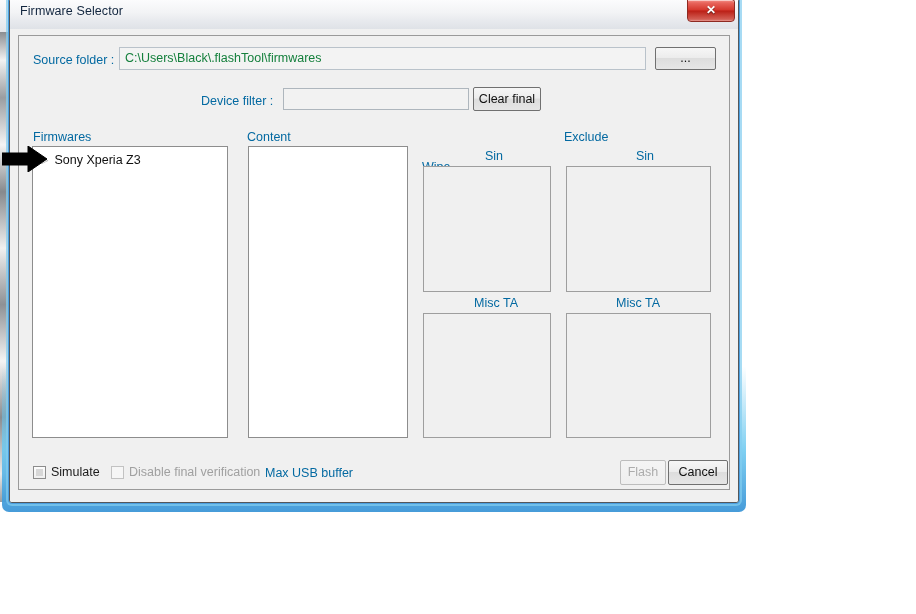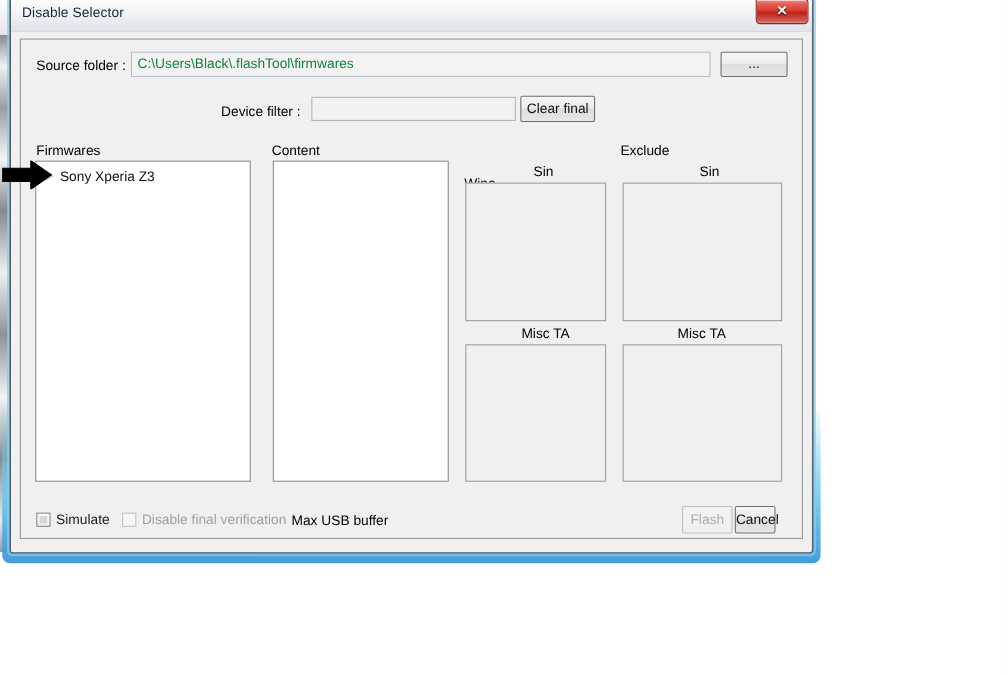--- a/index.html
+++ b/index.html
@@ -143,21 +143,21 @@
     width: 712px; height: 455px;
     background: #f0f0f0;
     border: 1px solid #9a9a9a;
     box-sizing: border-box;
   }
 
   
   .lbl {
     position: absolute;
     font-size: 12.5px;
-    color: #000000;
+    color: #0369a1;
     white-space: nowrap;
   }
 
   .textfield {
     position: absolute;
     box-sizing: border-box;
     background: #f2f2f2;
     border: 1px solid #aeb6bd;
     font-family: "Liberation Sans", sans-serif;
     font-size: 12.5px;
@@ -297,21 +297,21 @@
   <div id="bg-left-strip"></div>
 </div>
 
 <div id="window-glow"></div>
 <div id="window-border"></div>
 <div id="window-border-inner"></div>
 
 <div id="dialog">
 
   <div id="titlebar">
-    <div id="title-text">Disable Selector</div>
+    <div id="title-text">Firmware Selector</div>
     <div id="close-button">
       <span class="glyph">✕</span>
     </div>
   </div>
 
   <div id="client">
     <div id="content-panel">
 
       <div class="lbl" style="left:14px; top:17px;">Source folder :</div>
       <div class="textfield editable" style="left:100px; top:11px; width:527px; height:23px;" title="C:\Users\Black\.flashTool\firmwares">C:\Users\Black\.flashTool\firmwares</div>
@@ -351,21 +351,21 @@
       </div>
 
       <div class="cbrow" style="left:92px; top:429px;">
         <span class="checkbox empty dim"></span>
         <span class="cblabel dim">Disable final verification</span>
       </div>
 
       <div class="lbl" style="left:246px; top:430px;">Max USB buffer</div>
 
       <div class="btn disabled" style="left:601px; top:424px; width:46px; height:25px; line-height:23px;">Flash</div>
-      <div class="btn" style="left:649px; top:424px; width:37px; height:25px; line-height:23px;">Cancel</div>
+      <div class="btn" style="left:649px; top:424px; width:60px; height:25px; line-height:23px;">Cancel</div>
 
     </div>
   </div>
 </div>
 
 <svg id="annotation-arrow" viewBox="0 0 46 26" xmlns="http://www.w3.org/2000/svg">
   <polygon points="0,7 26,7 26,0 45,13 26,26 26,19 0,19" fill="#000000" stroke="#000000" stroke-width="1" stroke-linejoin="round"></polygon>
 </svg>
 
 </body></html>

